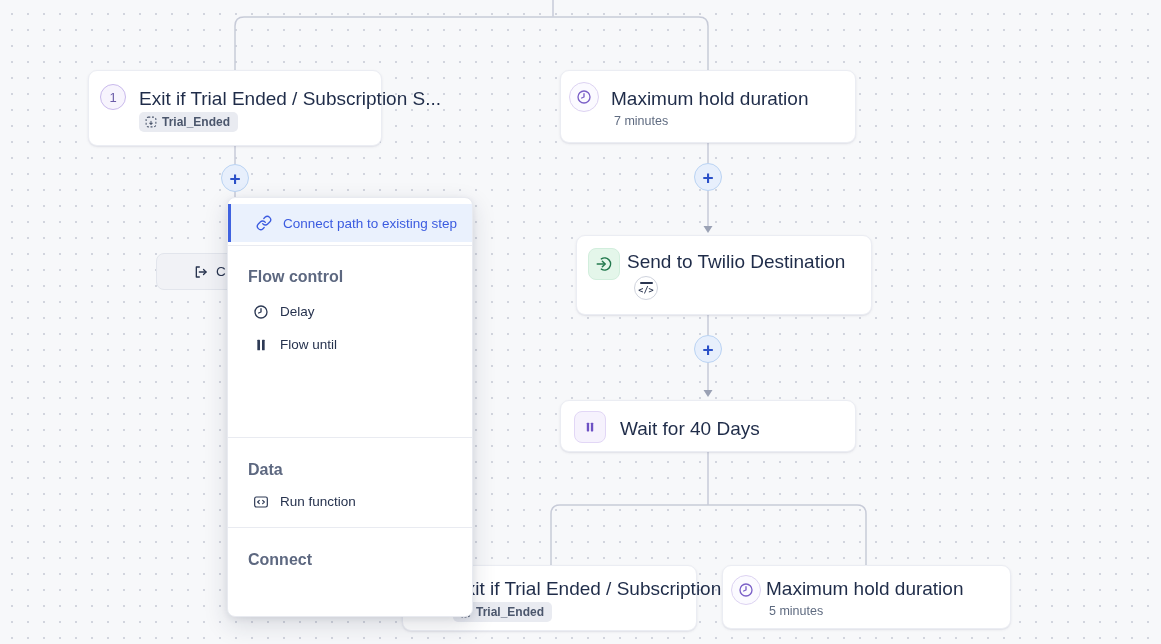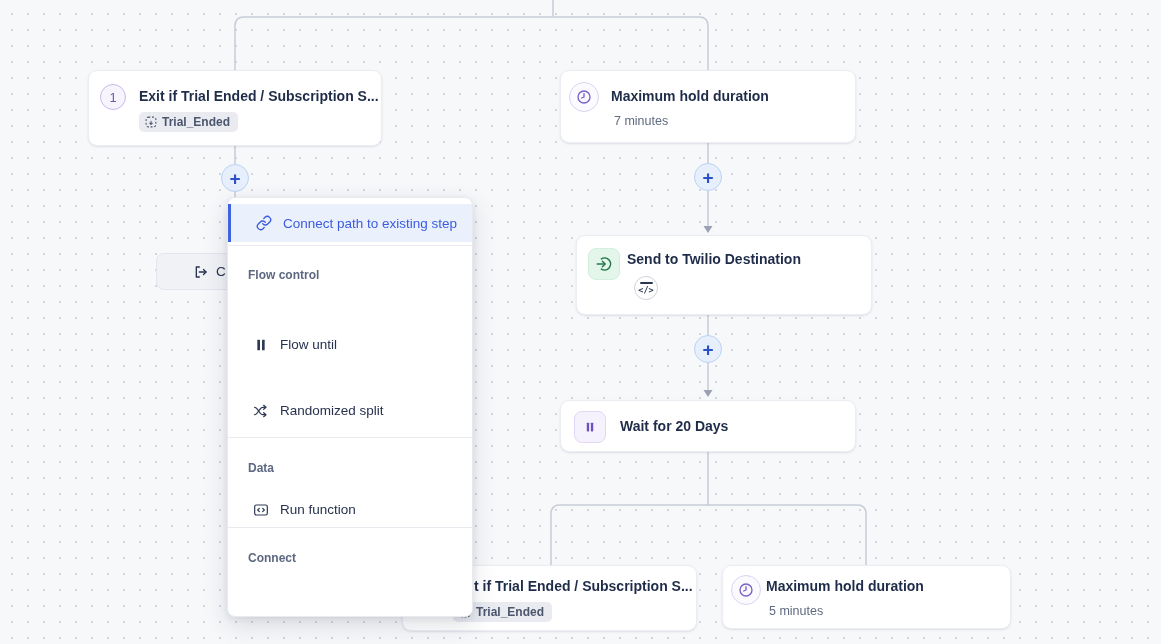--- a/index.html
+++ b/index.html
@@ -13,21 +13,21 @@
     color:#1f2c49;
   }
   .abs{position:absolute;}
   svg{display:block;}
   
   .card{
     position:absolute;background:#fff;border:1px solid #ebedf3;border-radius:9px;
     box-shadow:0 1px 3px rgba(25,35,65,.07), 0 1px 1px rgba(25,35,65,.04);
     z-index:2;box-sizing:border-box;
   }
-  .card-title{position:absolute;font-size:14px;font-weight:700;color:#1f2c49;white-space:nowrap;}
+  .card-title{position:absolute;font-size:19px;font-weight:400;color:#1f2c49;white-space:nowrap;}
   .card-sub{position:absolute;font-size:12.5px;color:#5f6b80;white-space:nowrap;}
   .num-circle{
     position:absolute;width:26px;height:26px;border-radius:50%;
     background:#f7f4fd;border:1px solid #c9b9ec;color:#6b5ca8;
     font-size:13px;display:flex;align-items:center;justify-content:center;box-sizing:border-box;
   }
   .icon-circle{
     position:absolute;width:30px;height:30px;border-radius:50%;
     background:#fbfaff;border:1px solid #ddd3f2;
     display:flex;align-items:center;justify-content:center;box-sizing:border-box;
@@ -74,21 +74,21 @@
   .menu-row{
     position:absolute;left:0;width:100%;height:33px;
     display:flex;align-items:center;gap:11px;padding-left:25px;box-sizing:border-box;
     font-size:13.5px;color:#26324e;cursor:pointer;
   }
   .menu-row.primary{
     height:38px;background:#eaf1fd;color:#3b5be0;padding-left:25px;
     border-left:3px solid #3f62e0;
   }
   .menu-header{
-    position:absolute;left:20px;font-size:12px;font-weight:700;color:#5d6880;
+    position:absolute;left:20px;font-size:16px;font-weight:700;color:#5d6880;
   }
   .menu-divider{
     position:absolute;left:0;width:100%;height:0;border-top:1px solid #e9ebf1;
   }
 </style>
 </head>
 <body>
 
 <div class="abs" style="inset:0;"></div>
 
@@ -146,21 +146,21 @@
   </div>
 </div>
 
 <div class="card" style="left:560px;top:400px;width:296px;height:52px">
   <div class="icon-sq purple" style="left:13px;top:10px">
     <svg width="14" height="14" viewBox="0 0 24 24">
       <rect x="6.5" y="4.5" width="4" height="15" rx="1" fill="#6d51c4"></rect>
       <rect x="13.5" y="4.5" width="4" height="15" rx="1" fill="#6d51c4"></rect>
     </svg>
   </div>
-  <div class="card-title" style="left:59px;top:17px">Wait for 20 Days</div>
+  <div class="card-title" style="left:59px;top:17px">Wait for 40 Days</div>
 </div>
 
 <div class="card" style="left:402px;top:565px;width:295px;height:66px">
   <div class="num-circle" style="left:11px;top:10px">1</div>
   <div class="card-title" style="left:50px;top:12px">Exit if Trial Ended / Subscription S...</div>
   <div class="badge" style="left:50px;top:36px">
     <svg width="12" height="12" viewBox="0 0 16 16">
       <rect x="1.5" y="1.5" width="13" height="13" rx="3" fill="none" stroke="#4b566c" stroke-width="1.4" stroke-dasharray="2.6 2.2"></rect>
       <path d="M8 7v4 M6.3 9.6 8 11.3 9.7 9.6" fill="none" stroke="#4b566c" stroke-width="1.4" stroke-linecap="round" stroke-linejoin="round"></path>
     </svg>
@@ -199,45 +199,43 @@
       <path d="M10 13a5 5 0 0 0 7.54.54l3-3a5 5 0 0 0-7.07-7.07l-1.72 1.71"></path>
       <path d="M14 11a5 5 0 0 0-7.54-.54l-3 3a5 5 0 0 0 7.07 7.07l1.71-1.71"></path>
     </svg>
     <span>Connect path to existing step</span>
   </div>
 
   <div class="menu-divider" style="top:47px"></div>
 
   <div class="menu-header" style="top:70px">Flow control</div>
 
+  <div class="menu-row" style="top:97px">
+    <svg width="16" height="16" viewBox="0 0 24 24" fill="none" stroke="#2e3a55" stroke-width="2" stroke-linecap="round" stroke-linejoin="round">
+      <circle cx="12" cy="12" r="9"></circle>
+        <polyline points="12 7 12 12 8.5 13.5"></polyline>
+    </svg>
+    <span>Delay</span>
+  </div>
 
   <div class="menu-row" style="top:130px">
     <svg width="16" height="16" viewBox="0 0 24 24">
       <rect x="6.5" y="4" width="4" height="16" rx="0.8" fill="#2e3a55"></rect>
       <rect x="13.5" y="4" width="4" height="16" rx="0.8" fill="#2e3a55"></rect>
     </svg>
     <span>Flow until</span>
   </div>
 
 
-  <div class="menu-row" style="top:196px">
-    <svg width="16" height="16" viewBox="0 0 24 24" fill="none" stroke="#2e3a55" stroke-width="1.9" stroke-linecap="round" stroke-linejoin="round">
-      <path d="M2.5 6.5c5 0 7 11 12 11h4"></path>
-      <path d="M2.5 17.5c5 0 7-11 12-11h4"></path>
-      <path d="M16 3.5 19.5 6.5 16 9.5"></path>
-      <path d="M16 14.5 19.5 17.5 16 20.5"></path>
-    </svg>
-    <span>Randomized split</span>
-  </div>
 
   <div class="menu-divider" style="top:239px"></div>
 
   <div class="menu-header" style="top:263px">Data</div>
 
-  <div class="menu-row" style="top:295px">
+  <div class="menu-row" style="top:287px">
     <svg width="16" height="16" viewBox="0 0 24 24" fill="none" stroke="#2e3a55" stroke-width="1.8" stroke-linecap="round" stroke-linejoin="round">
       <rect x="2.5" y="4.5" width="19" height="15" rx="2.5"></rect>
       <path d="M9.5 9.5 7 12l2.5 2.5"></path>
       <path d="M14.5 9.5 17 12l-2.5 2.5"></path>
     </svg>
     <span>Run function</span>
   </div>
 
   <div class="menu-divider" style="top:329px"></div>
 

